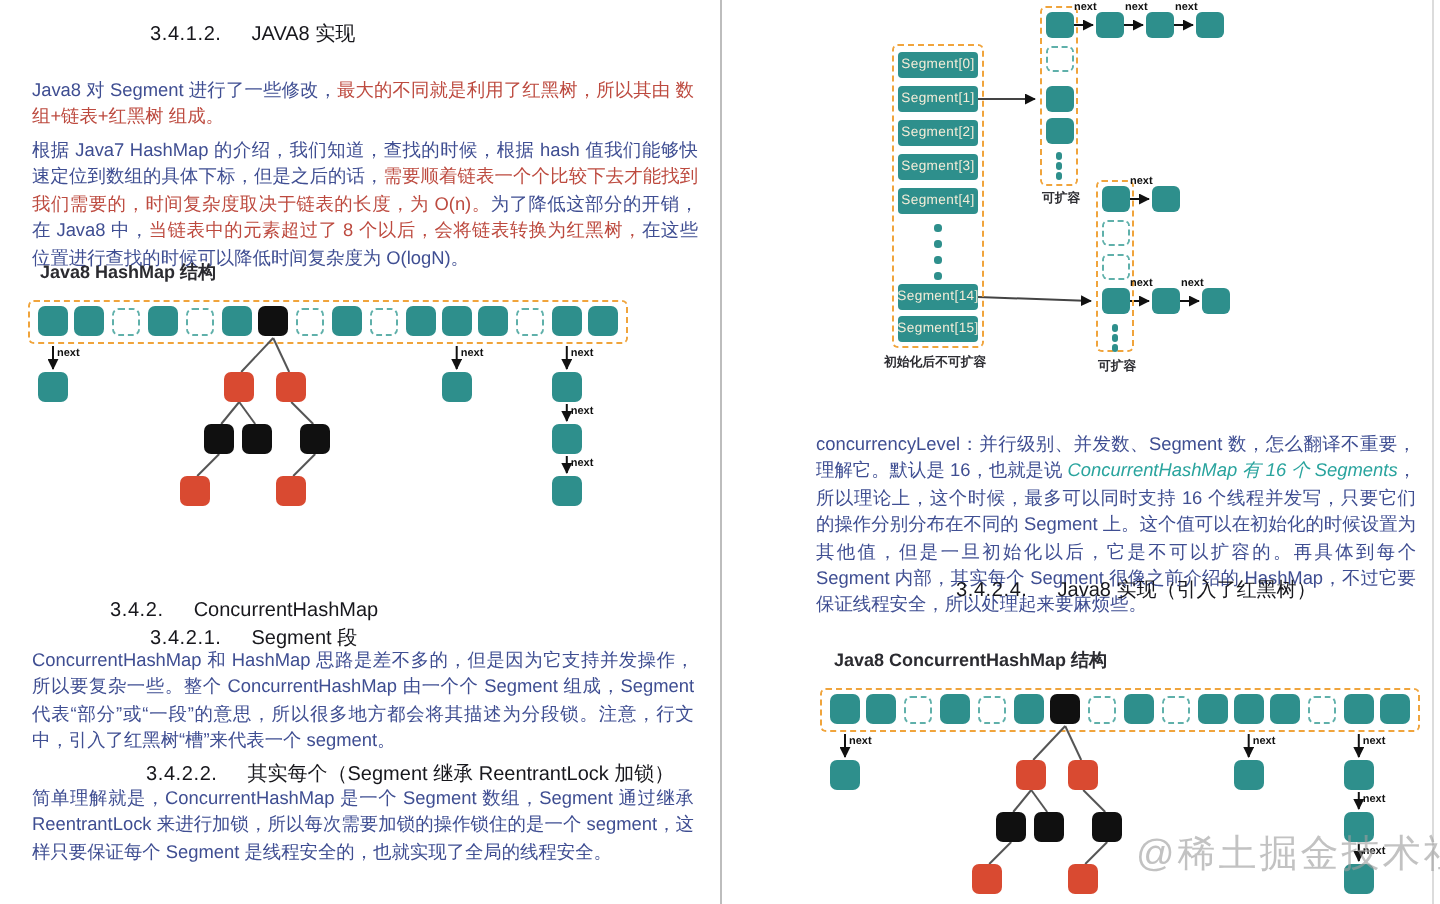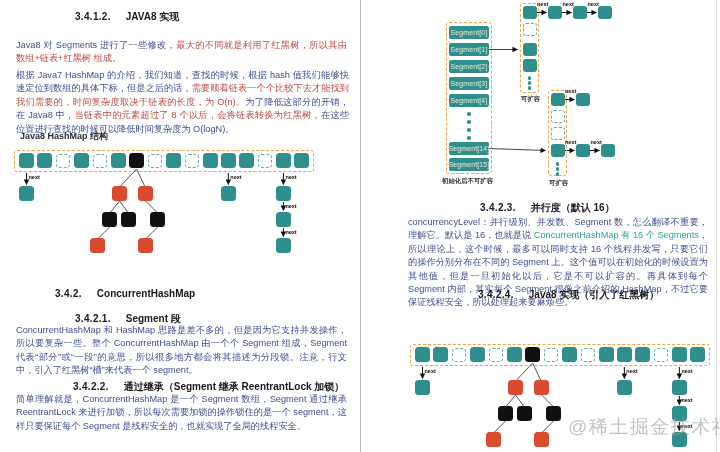--- a/index.html
+++ b/index.html
@@ -7,26 +7,26 @@
     --empty:#5cab a6; --bblue:#3f4e92; --bred:#bd4a3f; --bteal:#2aa49e;
   }
   html,body{margin:0;padding:0;background:#e9e9e9;}
   .screen{
     position:relative;width:720px;height:452px;background:#ffffff;overflow:hidden;
     font-family:"Liberation Sans","DejaVu Sans",sans-serif;
   }
   .abs{position:absolute;}
   .vline{position:absolute;top:0;bottom:0;width:1px;background:#bdbdbd;}
   .vline.soft{background:#dcdcdc;}
-  .h{font-weight:bold;color:#17171c;font-size:10px;white-space:nowrap;}
+  .h{font-weight:normal;color:#17171c;font-size:10px;white-space:nowrap;}
   .h .num{margin-right:15px;letter-spacing:.3px;}
   .body{font-size:9.2px;line-height:13.4px;text-align:justify;color:var(--bblue);}
   .run-blue{color:var(--bblue);}
   .run-red{color:var(--bred);}
-  .run-teal{color:var(--bteal);}
+  .run-teal{color:var(--bteal);font-style:italic;}
   .dlabel{font-weight:bold;color:#2b2b30;font-size:9px;white-space:nowrap;}
   .diagram{overflow:visible;}
   .sq{position:absolute;width:15px;height:15px;border-radius:3.5px;box-sizing:border-box;}
   .sq.f{background:var(--teal);}
   .sq.b{background:var(--black);}
   .sq.r{background:var(--red);}
   .sq.e{width:14px;height:14px;background:#fff;border:1px dashed #5fb0aa;margin:.5px;}
   .arraybox{position:absolute;border:1.5px dashed var(--orange);border-radius:3px;box-sizing:border-box;}
   .dashedcol{position:absolute;border:1.2px dashed var(--orange);border-radius:3px;box-sizing:border-box;}
   .segbox{position:absolute;background:var(--teal);color:#f3ecd8;font-size:6.8px;
@@ -42,21 +42,21 @@
 </style>
 </head>
 <body>
 
 <div class="screen">
 
   <div class="abs h" style="left:75px;top:10px">
     <span class="num">3.4.1.2.</span><span>JAVA8 实现</span>
   </div>
 
-  <div class="abs body" style="left:16px;top:39px;width:331px"><span class="run-blue">Java8 对 Segments 进行了一些修改，</span><span class="run-red">最大的不同就是利用了红黑树，所以其由 数组+链表+红黑树 组成。</span></div>
+  <div class="abs body" style="left:16px;top:39px;width:331px"><span class="run-blue">Java8 对 Segment 进行了一些修改，</span><span class="run-red">最大的不同就是利用了红黑树，所以其由 数组+链表+红黑树 组成。</span></div>
 
   <div class="abs body" style="left:16px;top:69px;width:333px"><span class="run-blue">根据 Java7 HashMap 的介绍，我们知道，查找的时候，根据 hash 值我们能够快速定位到数组的具体下标，但是之后的话，</span><span class="run-red">需要顺着链表一个个比较下去才能找到我们需要的，时间复杂度取决于链表的长度，为 O(n)。</span><span class="run-blue">为了降低这部分的开销，在 Java8 中，</span><span class="run-red">当链表中的元素超过了 8 个以后，会将链表转换为红黑树，</span><span class="run-blue">在这些位置进行查找的时候可以降低时间复杂度为 O(logN)。</span></div>
 
   <div class="abs dlabel" style="left:20px;top:130px">Java8 HashMap 结构</div>
 
   <div class="abs diagram" id="bucket1" style="left:14px;top:148px;width:306px;height:106px">
       <div class="arraybox" style="left: 0px; top: 2px; width: 300.25px; height: 22px;"></div>
       <div class="sq f" style="left: 5px; top: 5px;"></div>
       <div class="sq f" style="left: 23.35px; top: 5px;"></div>
       <div class="sq e" style="left: 41.7px; top: 5px;"></div>
@@ -104,32 +104,32 @@
       <div class="sq f" style="left: 261.9px; top: 90px;"></div>
       <div class="sq r" style="left: 98.1px; top: 38px;"></div>
       <div class="sq r" style="left: 124.1px; top: 38px;"></div>
       <div class="sq b" style="left: 88.1px; top: 64px;"></div>
       <div class="sq b" style="left: 107.1px; top: 64px;"></div>
       <div class="sq b" style="left: 136.1px; top: 64px;"></div>
       <div class="sq r" style="left: 76.1px; top: 90px;"></div>
       <div class="sq r" style="left: 124.1px; top: 90px;"></div>
     </div>
 
-  <div class="abs h" style="left:55px;top:288px">
+  <div class="abs h" style="left:55px;top:300px">
     <span class="num">3.4.2.</span><span>ConcurrentHashMap</span>
   </div>
 
   <div class="abs h" style="left:75px;top:312px">
     <span class="num">3.4.2.1.</span><span>Segment 段</span>
   </div>
 
   <div class="abs body" style="left:16px;top:324px;width:331px"><span class="run-blue">ConcurrentHashMap 和 HashMap 思路是差不多的，但是因为它支持并发操作，所以要复杂一些。整个 ConcurrentHashMap 由一个个 Segment 组成，Segment 代表“部分”或“一段”的意思，所以很多地方都会将其描述为分段锁。注意，行文中，引入了红黑树“槽”来代表一个 segment。</span></div>
 
   <div class="abs h" style="left:73px;top:380px">
-    <span class="num">3.4.2.2.</span><span>通过继承（Segment 继承 ReentrantLock 加锁）</span>
+    <span class="num">3.4.2.2.</span><span>其实每个（Segment 继承 ReentrantLock 加锁）</span>
   </div>
 
   <div class="abs body" style="left:16px;top:393px;width:331px"><span class="run-blue">简单理解就是，ConcurrentHashMap 是一个 Segment 数组，Segment 通过继承 ReentrantLock 来进行加锁，所以每次需要加锁的操作锁住的是一个 segment，这样只要保证每个 Segment 是线程安全的，也就实现了全局的线程安全。</span></div>
 
   <div class="vline" style="left:360px"></div>
   <div class="vline soft" style="left:716px"></div>
 
   <div class="abs diagram" id="segdiag" style="left:440px;top:0;width:280px;height:195px">
       <svg class="overlay" width="280px" height="195px">
         <defs>
@@ -184,31 +184,29 @@
       <div class="dot" style="left: 115.7px; top: 172px;"></div>
       <div class="cap" style="left: 109px; top: 179px;">可扩容</div>
       <div class="nextlbl" style="left: 125px; top: 88.5px;">next</div>
       <div class="mini" style="left: 136px; top: 93px; width: 14px; height: 13px;"></div>
       <div class="nextlbl" style="left: 125px; top: 139.5px;">next</div>
       <div class="mini" style="left: 136px; top: 144px; width: 14px; height: 13px;"></div>
       <div class="nextlbl" style="left: 150.5px; top: 139.5px;">next</div>
       <div class="mini" style="left: 161px; top: 144px; width: 14px; height: 13px;"></div>
     </div>
 
-  <div class="abs h" style="left:480px;top:201px">
-    <span class="num">3.4.2.3.</span><span>并行度（默认 16）</span>
-  </div>
 
   <div class="abs body" style="left:408px;top:216px;width:300px"><span class="run-blue">concurrencyLevel：并行级别、并发数、Segment 数，怎么翻译不重要，理解它。默认是 16，也就是说 </span><span class="run-teal">ConcurrentHashMap 有 16 个 Segments</span><span class="run-blue">，所以理论上，这个时候，最多可以同时支持 16 个线程并发写，只要它们的操作分别分布在不同的 Segment 上。这个值可以在初始化的时候设置为其他值，但是一旦初始化以后，它是不可以扩容的。再具体到每个 Segment 内部，其实每个 Segment 很像之前介绍的 HashMap，不过它要保证线程安全，所以处理起来要麻烦些。</span></div>
 
   <div class="abs h" style="left:478px;top:288px">
     <span class="num">3.4.2.4.</span><span>Java8 实现（引入了红黑树）</span>
   </div>
 
 
+  <div class="abs dlabel" style="left:417px;top:324px">Java8 ConcurrentHashMap 结构</div>
 
   <div class="abs diagram" id="bucket2" style="left:410px;top:342px;width:306px;height:110px">
       <div class="arraybox" style="left: 0px; top: 2px; width: 300.25px; height: 22px;"></div>
       <div class="sq f" style="left: 5px; top: 5px;"></div>
       <div class="sq f" style="left: 23.35px; top: 5px;"></div>
       <div class="sq e" style="left: 41.7px; top: 5px;"></div>
       <div class="sq f" style="left: 60.05px; top: 5px;"></div>
       <div class="sq e" style="left: 78.4px; top: 5px;"></div>
       <div class="sq f" style="left: 96.75px; top: 5px;"></div>
       <div class="sq b" style="left: 115.1px; top: 5px;"></div>

